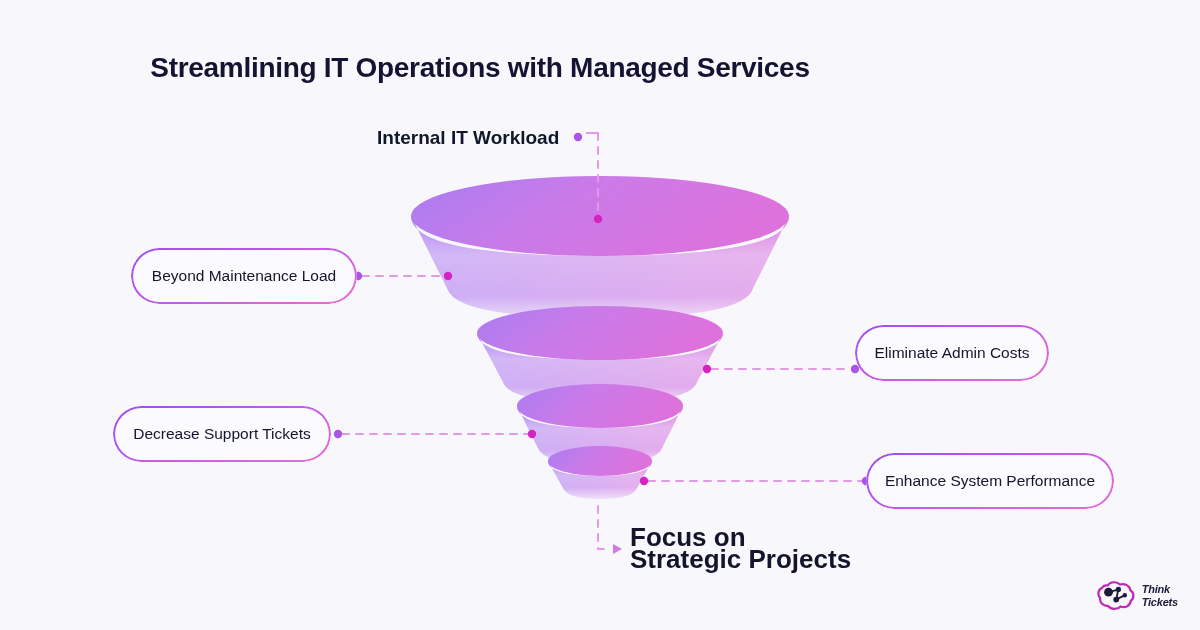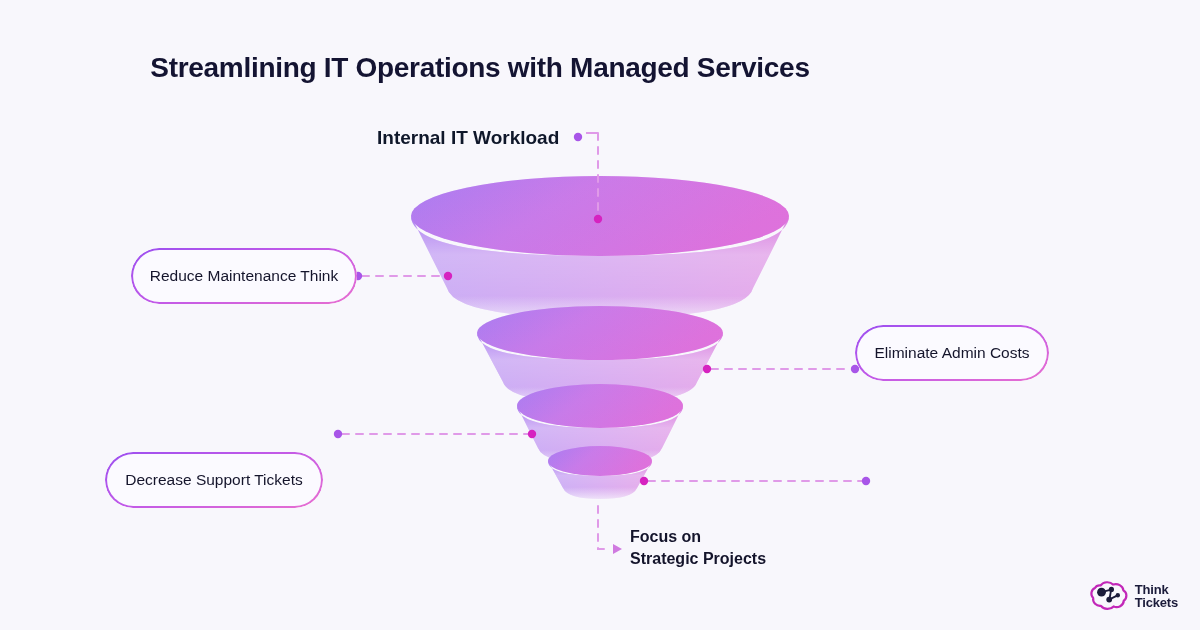--- a/index.html
+++ b/index.html
@@ -69,57 +69,58 @@
     background: linear-gradient(160deg, #9b4ff0 0%, #c159e8 45%, #e86fd0 100%);
     -webkit-mask: linear-gradient(#fff 0 0) content-box, linear-gradient(#fff 0 0);
     -webkit-mask-composite: xor;
     mask: linear-gradient(#fff 0 0) content-box, linear-gradient(#fff 0 0);
     mask-composite: exclude;
     pointer-events: none;
   }
   .pill span { position: relative; z-index: 1; }
 
   .pill-reduce   { left: 131px; top: 248px;  width: 226px; }
-  .pill-decrease { left: 105px; top: 406px;  width: 218px; margin-top: 46px; }
+  .pill-decrease { left: 113px; top: 406px;  width: 218px; }
   .pill-admin    { left: 855px; top: 325px;  width: 194px; }
   .pill-enhance  { left: 866px; top: 453px;  width: 248px; }
 
   
   .label-top {
     position: absolute;
     left: 377px;
     top: 127px;
     font-size: 19px;
     font-weight: bold;
     color: #0f172a;
     white-space: nowrap;
   }
   .label-bottom {
     position: absolute;
     left: 630px;
     top: 526px;
-    font-size: 16px;
+    font-size: 26px;
     font-weight: bold;
     color: #14142b;
     line-height: 22px;
     white-space: nowrap;
   }
 
   
   .brand {
     position: absolute;
     right: 22px;
     bottom: 18px;
     display: flex;
     align-items: center;
     gap: 6px;
   }
   .brand-text {
-    font-size: 13px;
-    font-weight: bold;
+    font-size: 11px;
+    font-weight: bold;
+    font-style: italic;
     color: #1b1b3a;
     line-height: 13px;
     letter-spacing: -0.2px;
   }
 </style>
 </head>
 <body>
 
 <div id="canvas">
 
@@ -230,31 +231,34 @@
   </svg>
 
   <div class="label-top">Internal IT Workload</div>
 
   <div class="label-bottom">
     <div>Focus on</div>
     <div>Strategic Projects</div>
   </div>
 
   <div class="pill pill-reduce">
-    <span>Reduce Maintenance Think</span>
+    <span>Beyond Maintenance Load</span>
   </div>
 
   <div class="pill pill-admin">
     <span>Eliminate Admin Costs</span>
   </div>
 
   <div class="pill pill-decrease">
     <span>Decrease Support Tickets</span>
   </div>
 
+  <div class="pill pill-enhance">
+    <span>Enhance System Performance</span>
+  </div>
 
   <div class="brand">
     <svg width="40" height="32" viewBox="0 0 40 32">
       <path d="M11.5 5.5 C14.5 1.5 21 1.2 24 4.6 C28.5 2.8 34 5.8 34.4 10.4
                C38.2 12 38.4 18.2 34.8 20.6 C34.6 25.6 28.8 28.6 24.6 26.4
                C21.4 30 14.6 29.6 12 25.8 C7.4 26.4 3.4 22.4 4.2 18
                C1.2 15.2 2 9.6 6 8 C6.8 6.6 9 5.2 11.5 5.5 Z" fill="none" stroke="#c227b8" stroke-width="2.2" stroke-linejoin="round"></path>
       <line x1="12.5" y1="12.2" x2="22.2" y2="9.6" stroke="#1b1b3a" stroke-width="1.9"></line>
       <line x1="22.2" y1="9.6" x2="20.4" y2="19.4" stroke="#1b1b3a" stroke-width="1.9"></line>
       <line x1="20.4" y1="19.4" x2="28.6" y2="15.4" stroke="#1b1b3a" stroke-width="1.9"></line>

